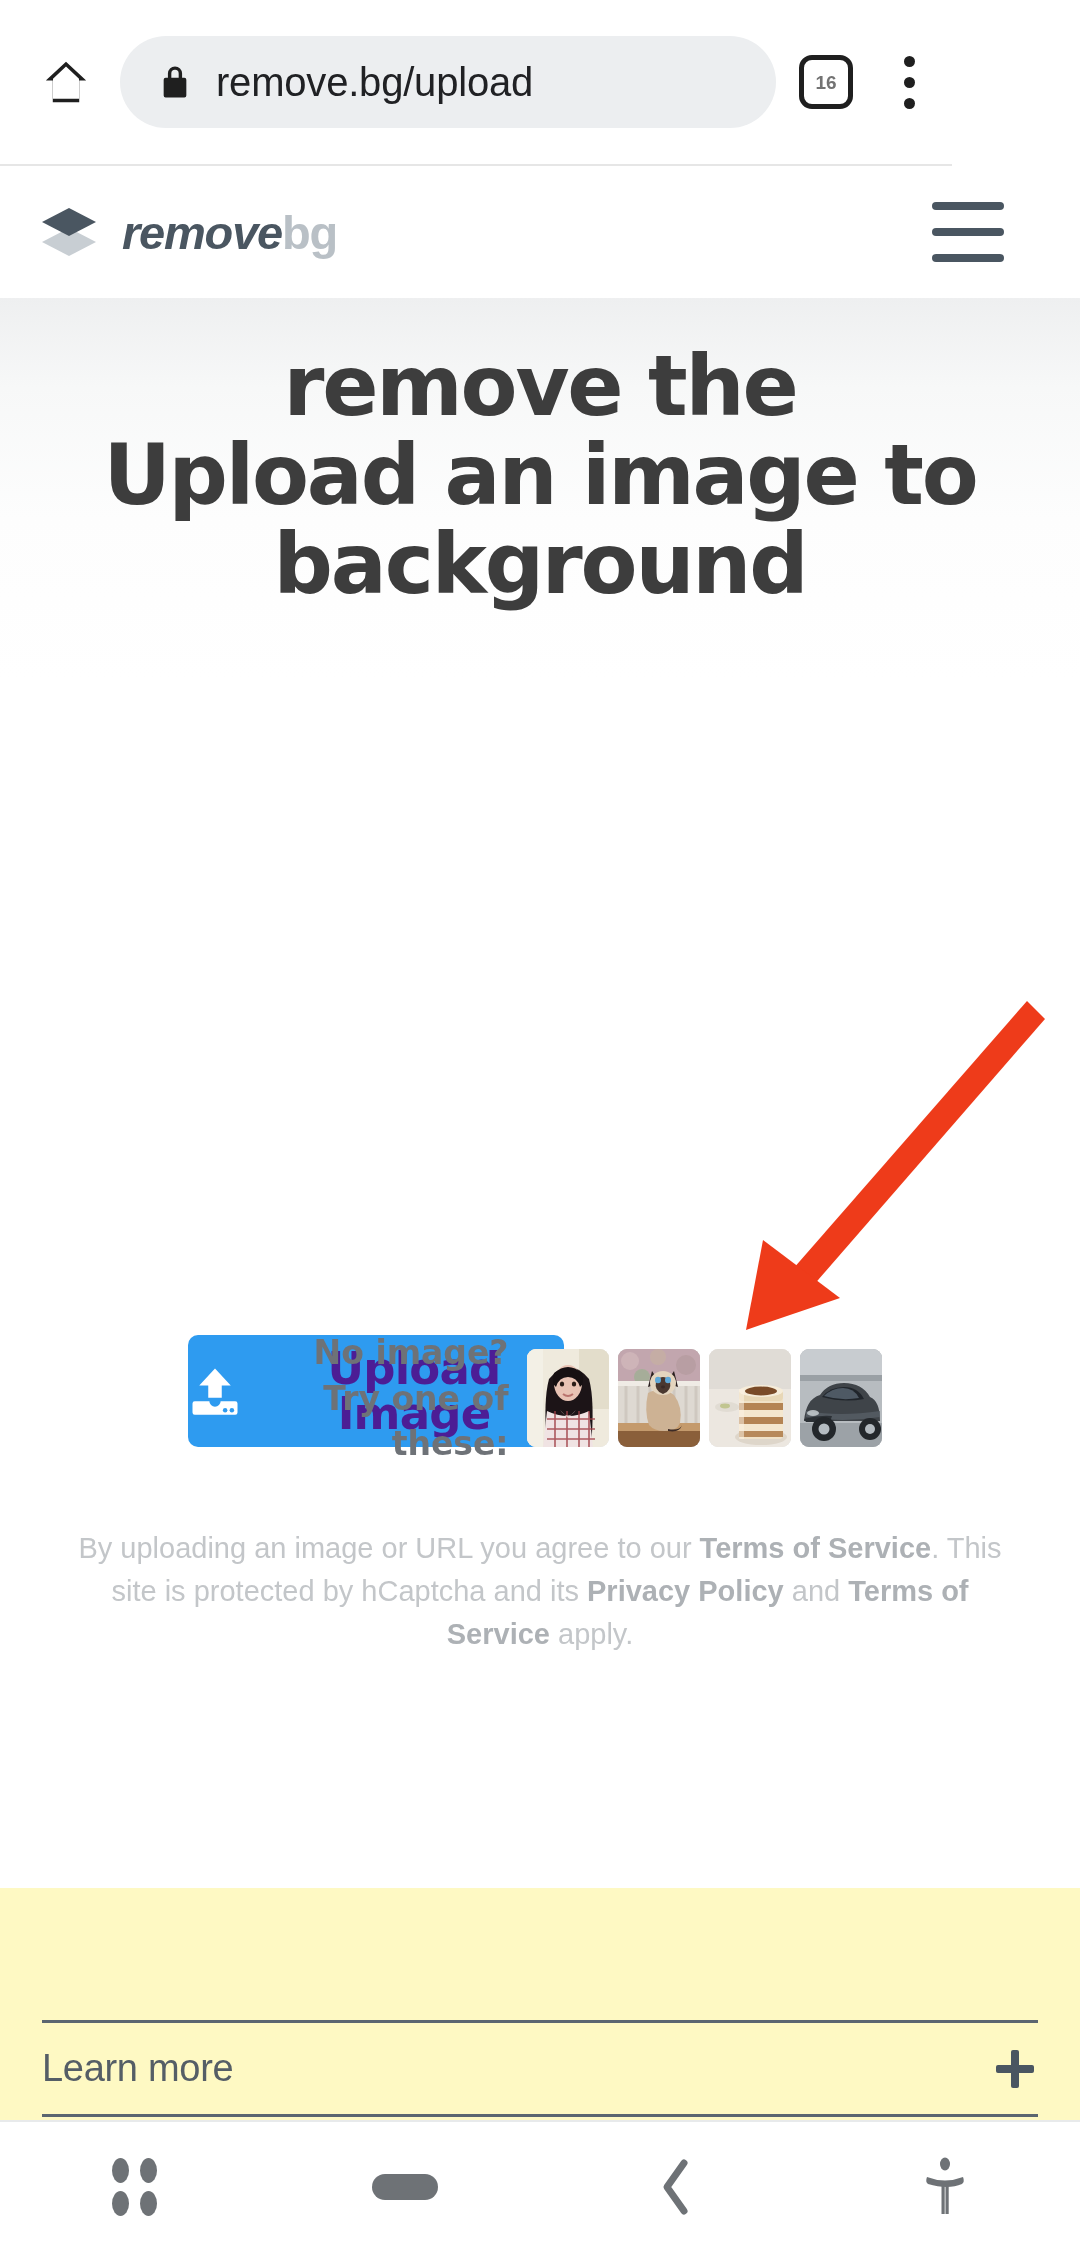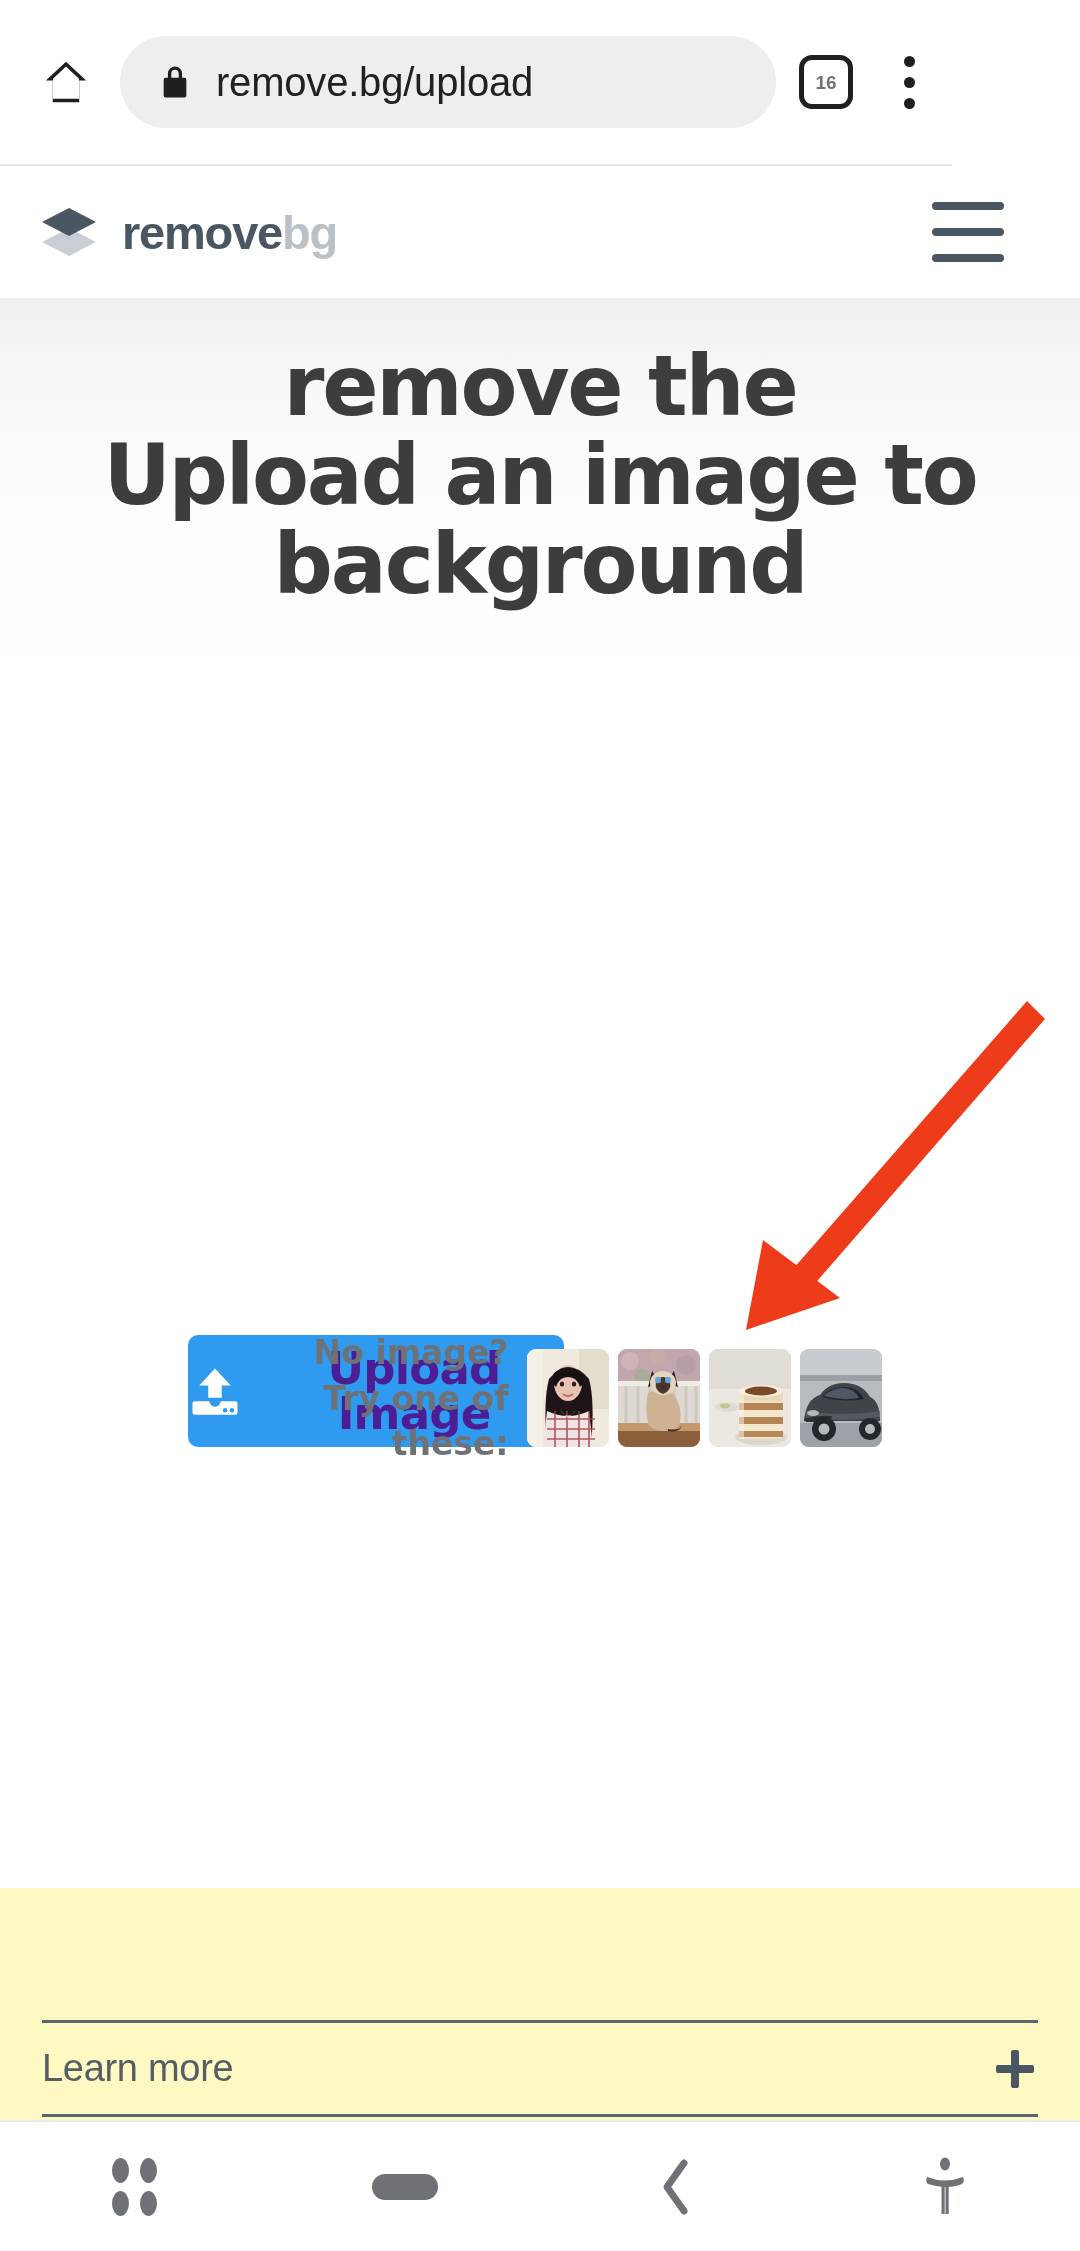--- a/index.html
+++ b/index.html
@@ -49,21 +49,21 @@
   .kebab i { display: block; width: 11px; height: 11px; border-radius: 50%; background: #1f1f1f; }
 
   
   .site-header {
     position: absolute; left: 0; top: 166px; width: 1080px; height: 132px;
     background: #ffffff; display: flex; align-items: center;
   }
   .logo-wrap { display: flex; align-items: center; margin-left: 38px; }
   .logo-mark { width: 62px; height: 56px; position: relative; margin-right: 22px; }
   .logo-text { font-size: 47px; font-weight: 700; letter-spacing: -1.2px; line-height: 1; }
-  .logo-remove { color: #4a5661; }
+  .logo-remove { color: #4a5661; font-style: italic; }
   .logo-bg { color: #b9c0c6; }
   .hamburger {
     position: absolute; right: 76px; top: 50%; transform: translateY(-50%);
     width: 72px; display: flex; flex-direction: column; gap: 18px;
   }
   .hamburger i { display: block; height: 8px; width: 100%; border-radius: 4px; background: #4a5661; }
 
   
   .hero {
     position: absolute; left: 0; top: 298px; width: 1080px; height: 1590px;
@@ -320,20 +320,23 @@
             <circle cx="24" cy="80" r="5.5" fill="#b4bbc1"></circle>
             <circle cx="70" cy="80" r="11" fill="#23272b"></circle>
             <circle cx="70" cy="80" r="5" fill="#b4bbc1"></circle>
             <ellipse cx="13" cy="64" rx="6" ry="3" fill="#cfd6da" opacity="0.8"></ellipse>
           </svg>
         </div>
 
       </div>
     </div>
 
+    <div class="legal" style="top:1229px">
+      <span>By uploading an image or URL you agree to our </span><b>Terms of Service</b><span>. This site is protected by hCaptcha and its </span><b>Privacy Policy</b><span> and </span><b>Terms of Service</b><span> apply.</span>
+    </div>
   </div>
 
   <div class="footer">
     <div class="acc-list">
 
       <div class="acc-row">
         <span class="acc-label">Learn more</span>
         <span class="acc-plus"></span>
       </div>
 

